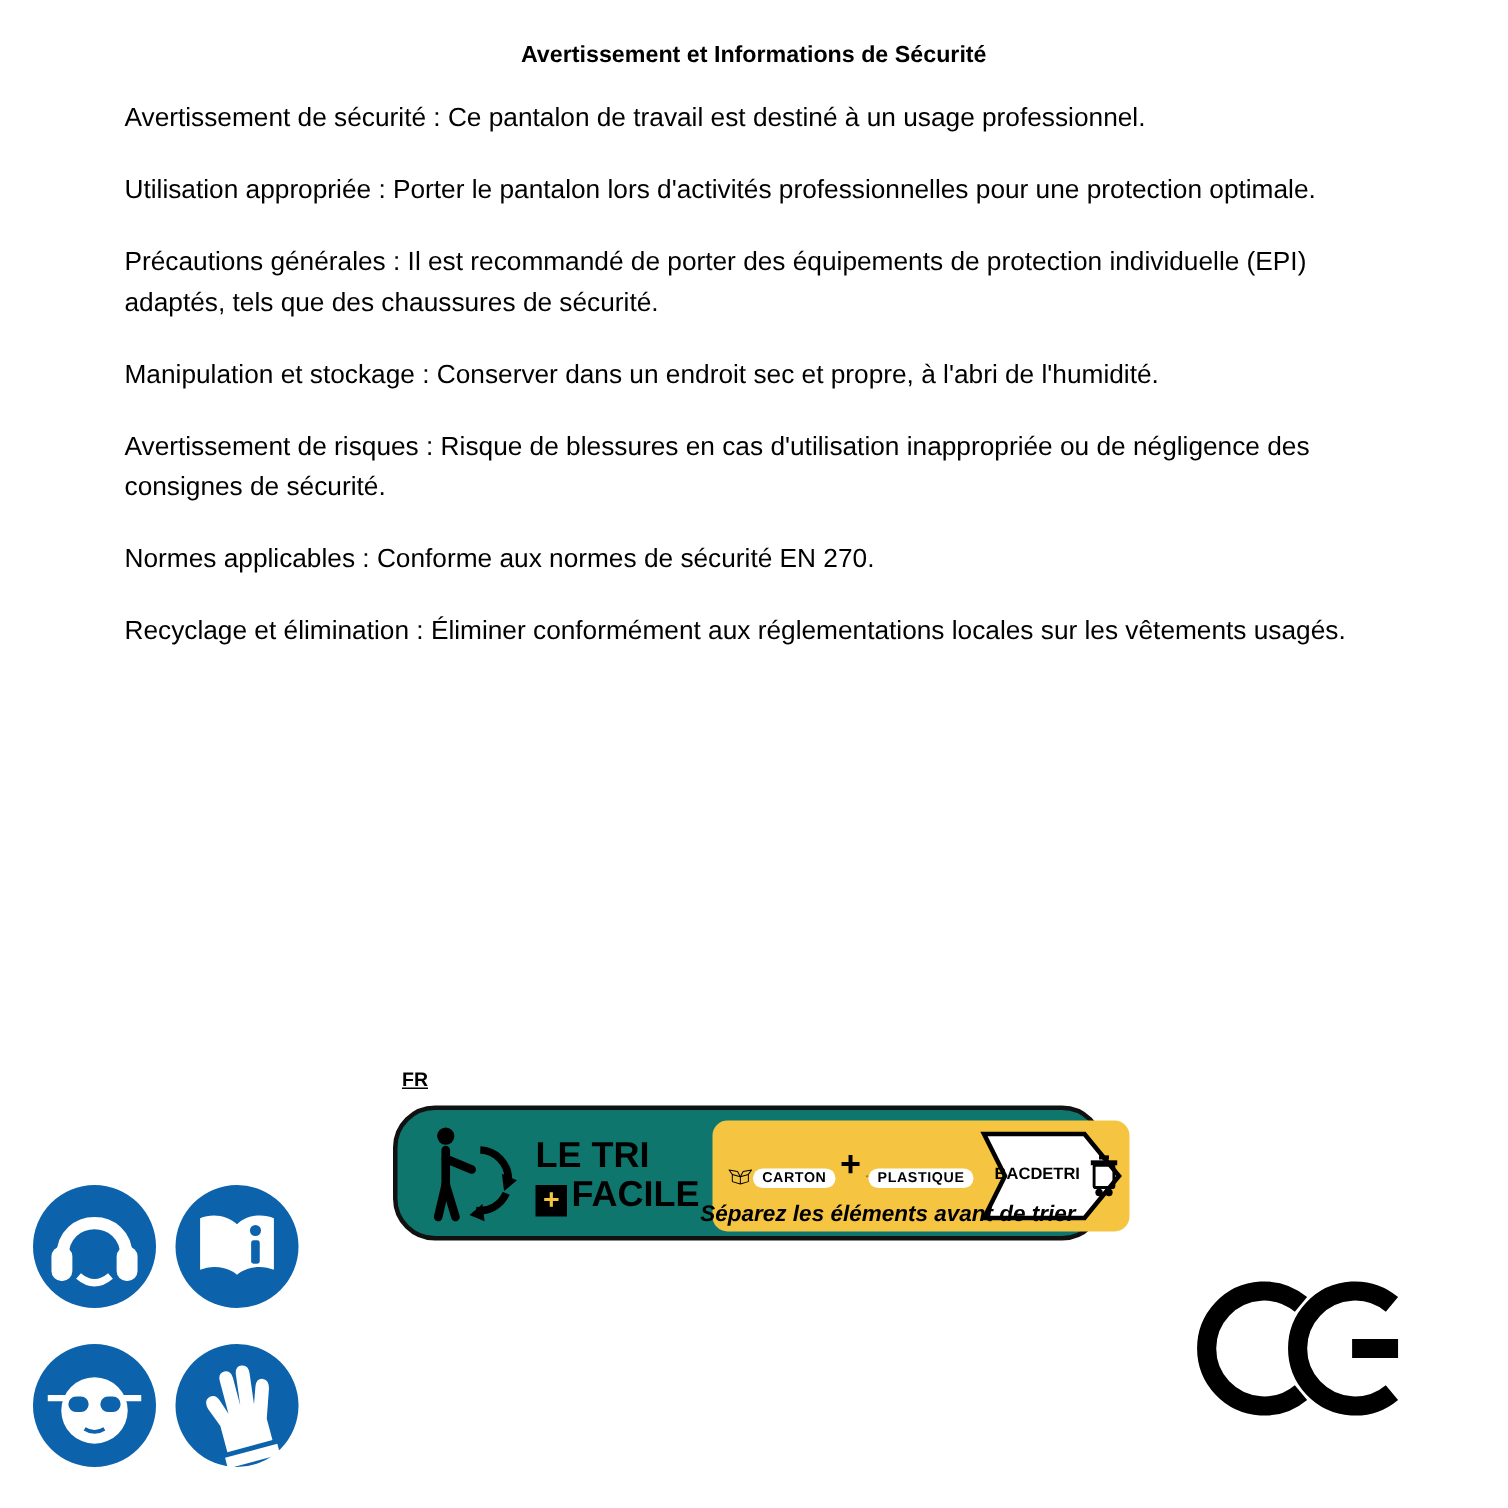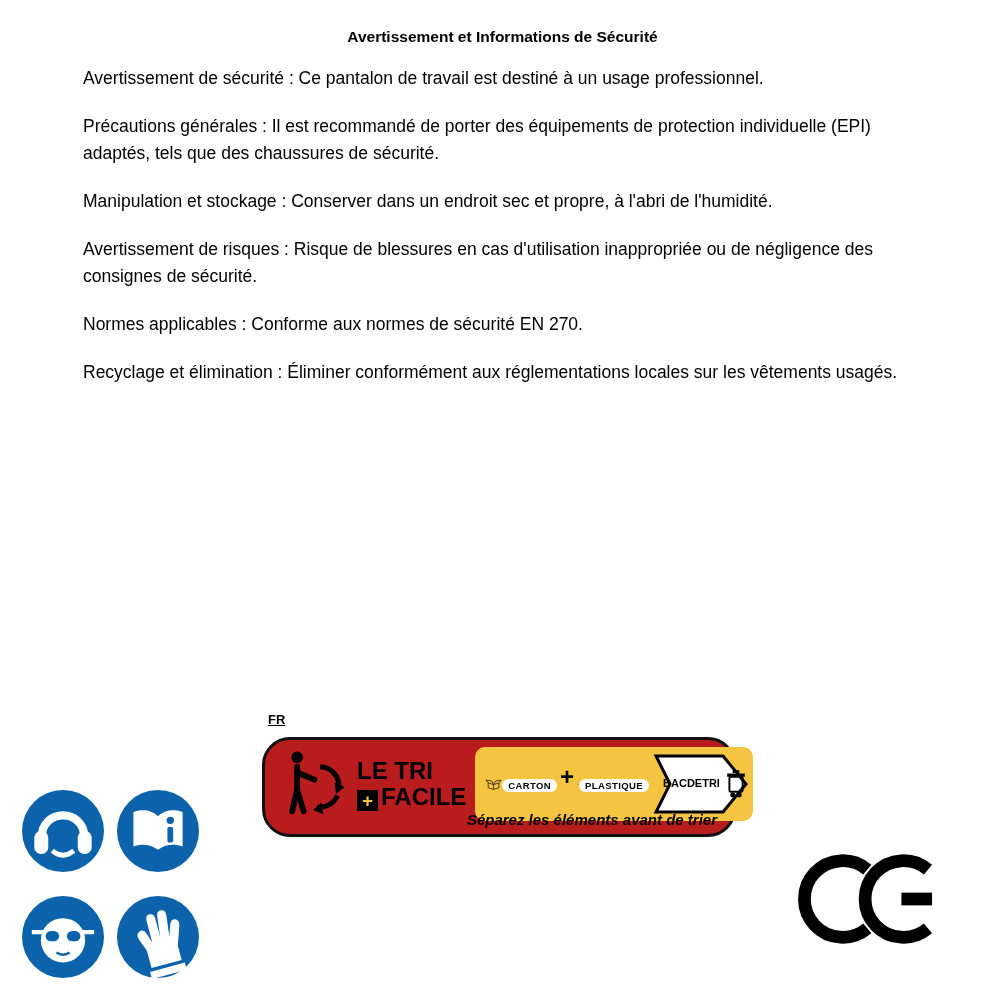--- a/index.html
+++ b/index.html
@@ -39,23 +39,23 @@
   }
   .sign{
     width:82px;height:82px;border-radius:50%;
     background:#0d63ab;
     display:flex;align-items:center;justify-content:center;
   }
   .sign svg{width:100%;height:100%;}
 
   .banner{
     position:absolute;left:262px;top:737px;
-    width:474px;height:100px;
+    width:474px;height:90px;
     border:3px solid #111;border-radius:28px;
-    background:#b91c1c;box-sizing:border-box;
+    background:#0f766e;box-sizing:border-box;
   }
   .banner-top{
     position:absolute;left:0;top:0;right:0;height:88px;
     display:flex;align-items:center;
   }
   .triman{margin-left:12px;width:72px;height:80px;flex:none;}
   .letri{
     margin-left:8px;flex:none;width:112px;
     font-weight:bold;font-size:24px;line-height:26px;color:#000;
   }
@@ -103,20 +103,21 @@
 </style>
 </head>
 <body>
 
 <div class="page">
 
   <div class="title">Avertissement et Informations de Sécurité</div>
 
   <div class="content">
     <p>Avertissement de sécurité : Ce pantalon de travail est destiné à un usage professionnel.</p>
+    <p>Utilisation appropriée : Porter le pantalon lors d'activités professionnelles pour une protection optimale.</p>
     <p>Précautions générales : Il est recommandé de porter des équipements de protection individuelle (EPI) adaptés, tels que des chaussures de sécurité.</p>
     <p>Manipulation et stockage : Conserver dans un endroit sec et propre, à l'abri de l'humidité.</p>
     <p>Avertissement de risques : Risque de blessures en cas d'utilisation inappropriée ou de négligence des consignes de sécurité.</p>
     <p>Normes applicables : Conforme aux normes de sécurité EN 270.</p>
     <p>Recyclage et élimination : Éliminer conformément aux réglementations locales sur les vêtements usagés.</p>
   </div>
 
   <div class="icon-grid">
     <div class="sign">
       <svg viewBox="0 0 100 100">

